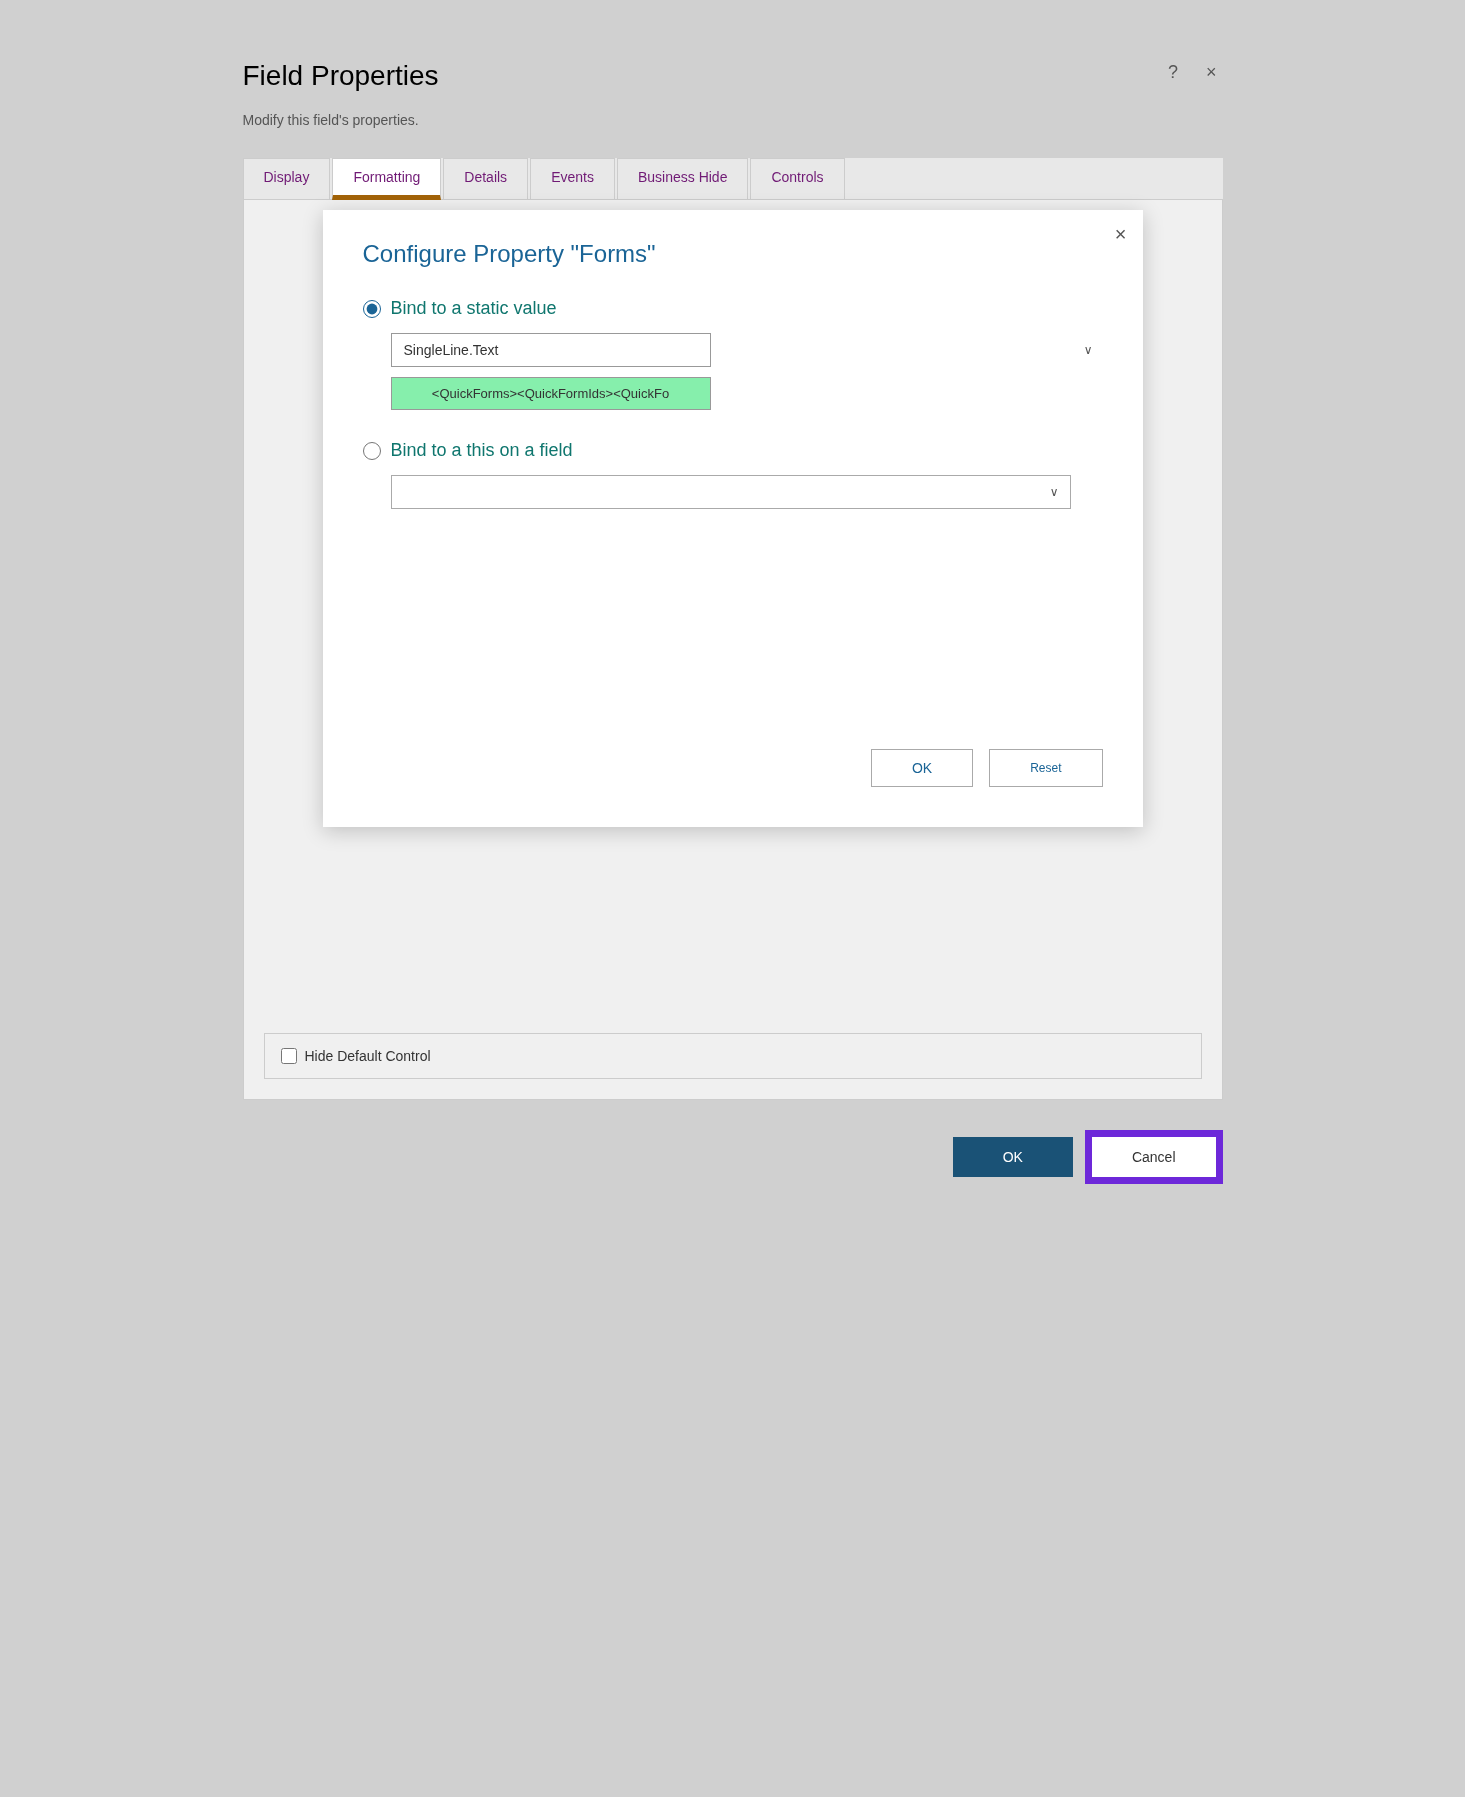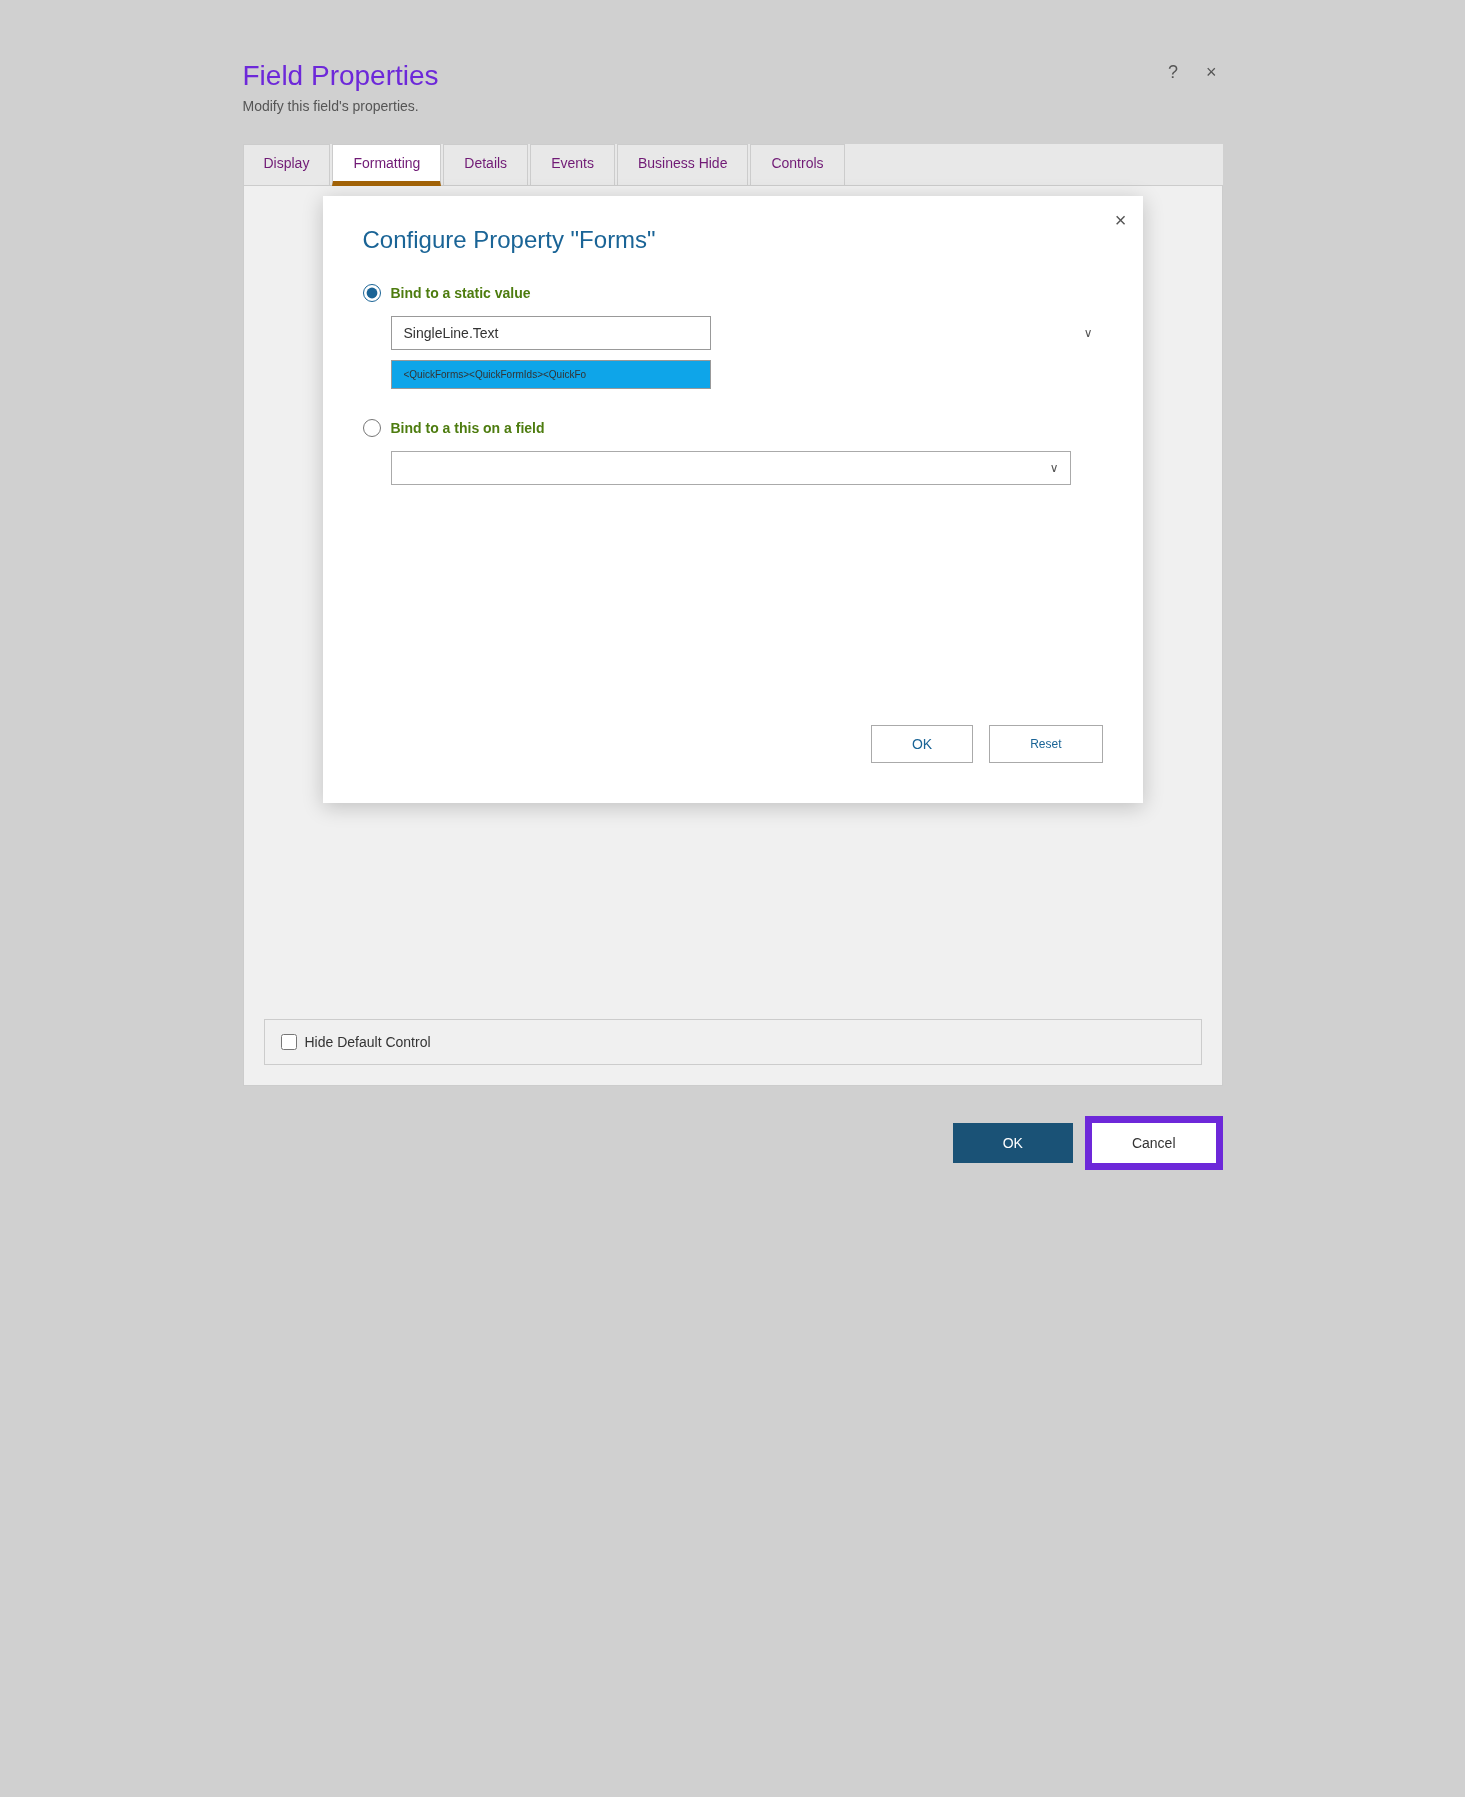--- a/index.html
+++ b/index.html
@@ -20,22 +20,22 @@
       background: #d0d0d0;
       position: relative;
     }
     .dialog-header {
       padding: 20px 0 10px 0;
       position: relative;
     }
     .dialog-title {
       font-size: 28px;
       font-weight: 400;
-      color: #6d28d9;
-      margin-bottom: 6px;
+      color: #000000;
+      margin-bottom: 20px;
     }
     .dialog-subtitle {
       font-size: 14px;
       color: #555;
     }
     .dialog-header-actions {
       position: absolute;
       top: 20px;
       right: 0;
       display: flex;
@@ -127,23 +127,23 @@
       gap: 10px;
       margin-bottom: 14px;
     }
     .radio-input {
       width: 18px;
       height: 18px;
       cursor: pointer;
       accent-color: #1a6496;
     }
     .radio-text {
-      font-weight: 700;
-      font-size: 14px;
-      color: #4d7c0f;
+      font-weight: 400;
+      font-size: 18px;
+      color: #0f766e;
     }
     .static-value-controls {
       display: flex;
       gap: 10px;
       padding-left: 28px;
       flex-direction: column;
     }
     .select-type {
       width: 320px;
       padding: 8px 12px;
@@ -166,23 +166,24 @@
       top: 50%;
       transform: translateY(-50%);
       pointer-events: none;
       color: #555;
       font-size: 12px;
     }
     .value-input {
       width: 320px;
       padding: 8px 12px;
       border: 1px solid #999;
-      background: #0ea5e9;
-      font-size: 10px;
-      color: #333;
+      background: #86efac;
+      font-size: 13px;
+      color: #333;
+      text-align: center;
     }
     .field-dropdown-wrapper {
       padding-left: 28px;
     }
     .field-select {
       width: 680px;
       padding: 8px 12px;
       border: 1px solid #aaa;
       background: #fff;
       font-size: 14px;

